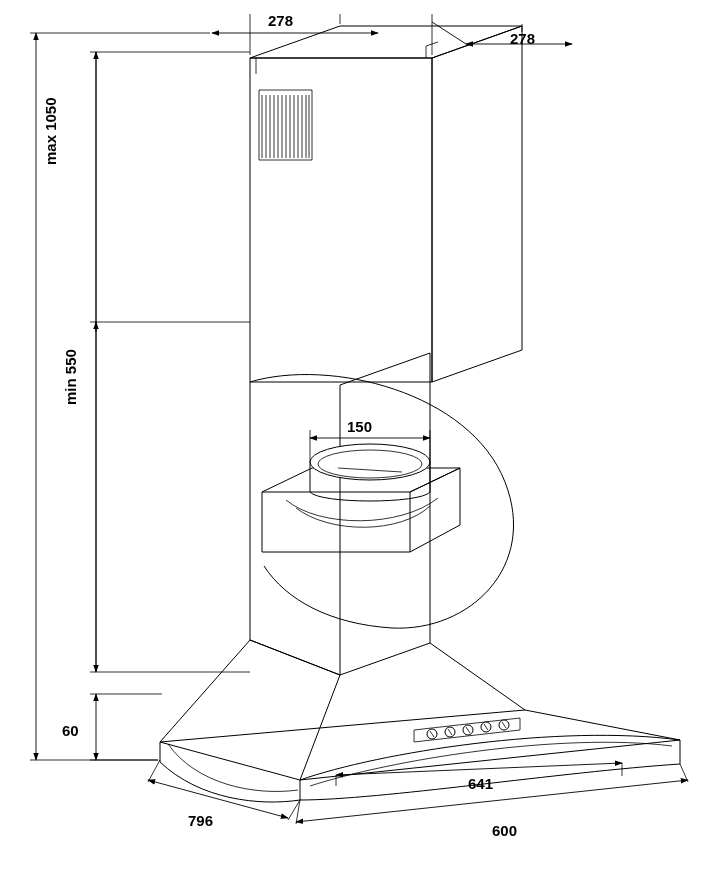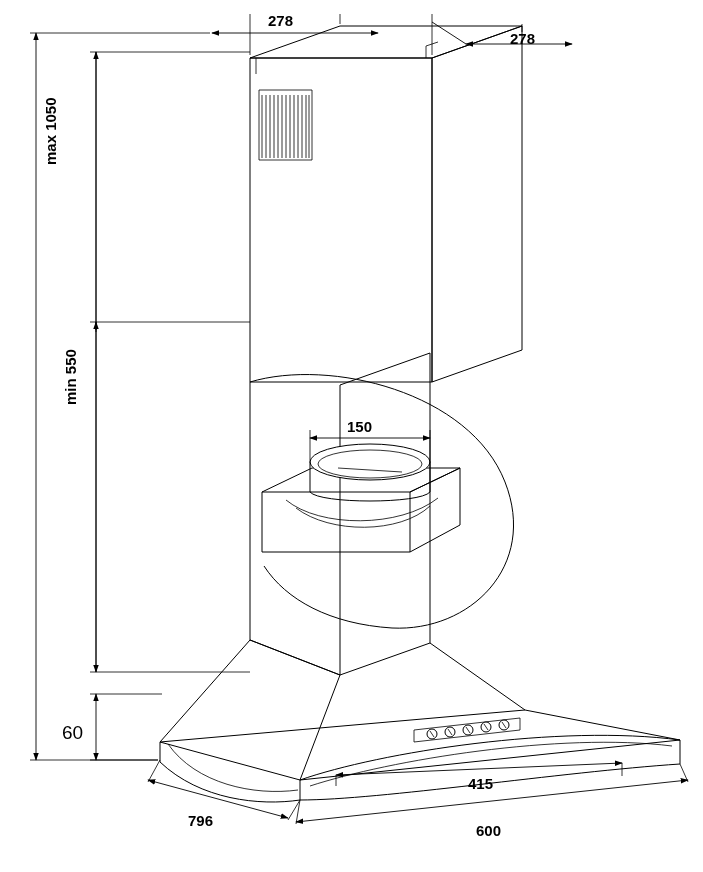--- a/index.html
+++ b/index.html
@@ -216,28 +216,28 @@
 
   <div style="position:absolute; left:62px; top:405px; transform: rotate(-90deg); transform-origin: left top;">
     <span style="font-size:15px;font-weight:bold;white-space:nowrap;font-family:'Liberation Sans',sans-serif;">min 550</span>
   </div>
 
   <div style="position:absolute; left:347px; top:418px;">
     <span style="font-size:15px;font-weight:bold;font-family:'Liberation Sans',sans-serif;">150</span>
   </div>
 
   <div style="position:absolute; left:62px; top:722px;">
-    <span style="font-size:19px;font-weight:normal;font-family:'Liberation Sans',sans-serif;">60</span>
+    <span style="font-size:15px;font-weight:bold;font-family:'Liberation Sans',sans-serif;">60</span>
   </div>
 
   <div style="position:absolute; left:468px; top:775px;">
-    <span style="font-size:15px;font-weight:bold;font-family:'Liberation Sans',sans-serif;">415</span>
+    <span style="font-size:15px;font-weight:bold;font-family:'Liberation Sans',sans-serif;">641</span>
   </div>
 
   <div style="position:absolute; left:188px; top:812px;">
     <span style="font-size:15px;font-weight:bold;font-family:'Liberation Sans',sans-serif;">796</span>
   </div>
 
-  <div style="position:absolute; left:476px; top:822px;">
+  <div style="position:absolute; left:492px; top:822px;">
     <span style="font-size:15px;font-weight:bold;font-family:'Liberation Sans',sans-serif;">600</span>
   </div>
 
 </div>
 
 </body></html>

